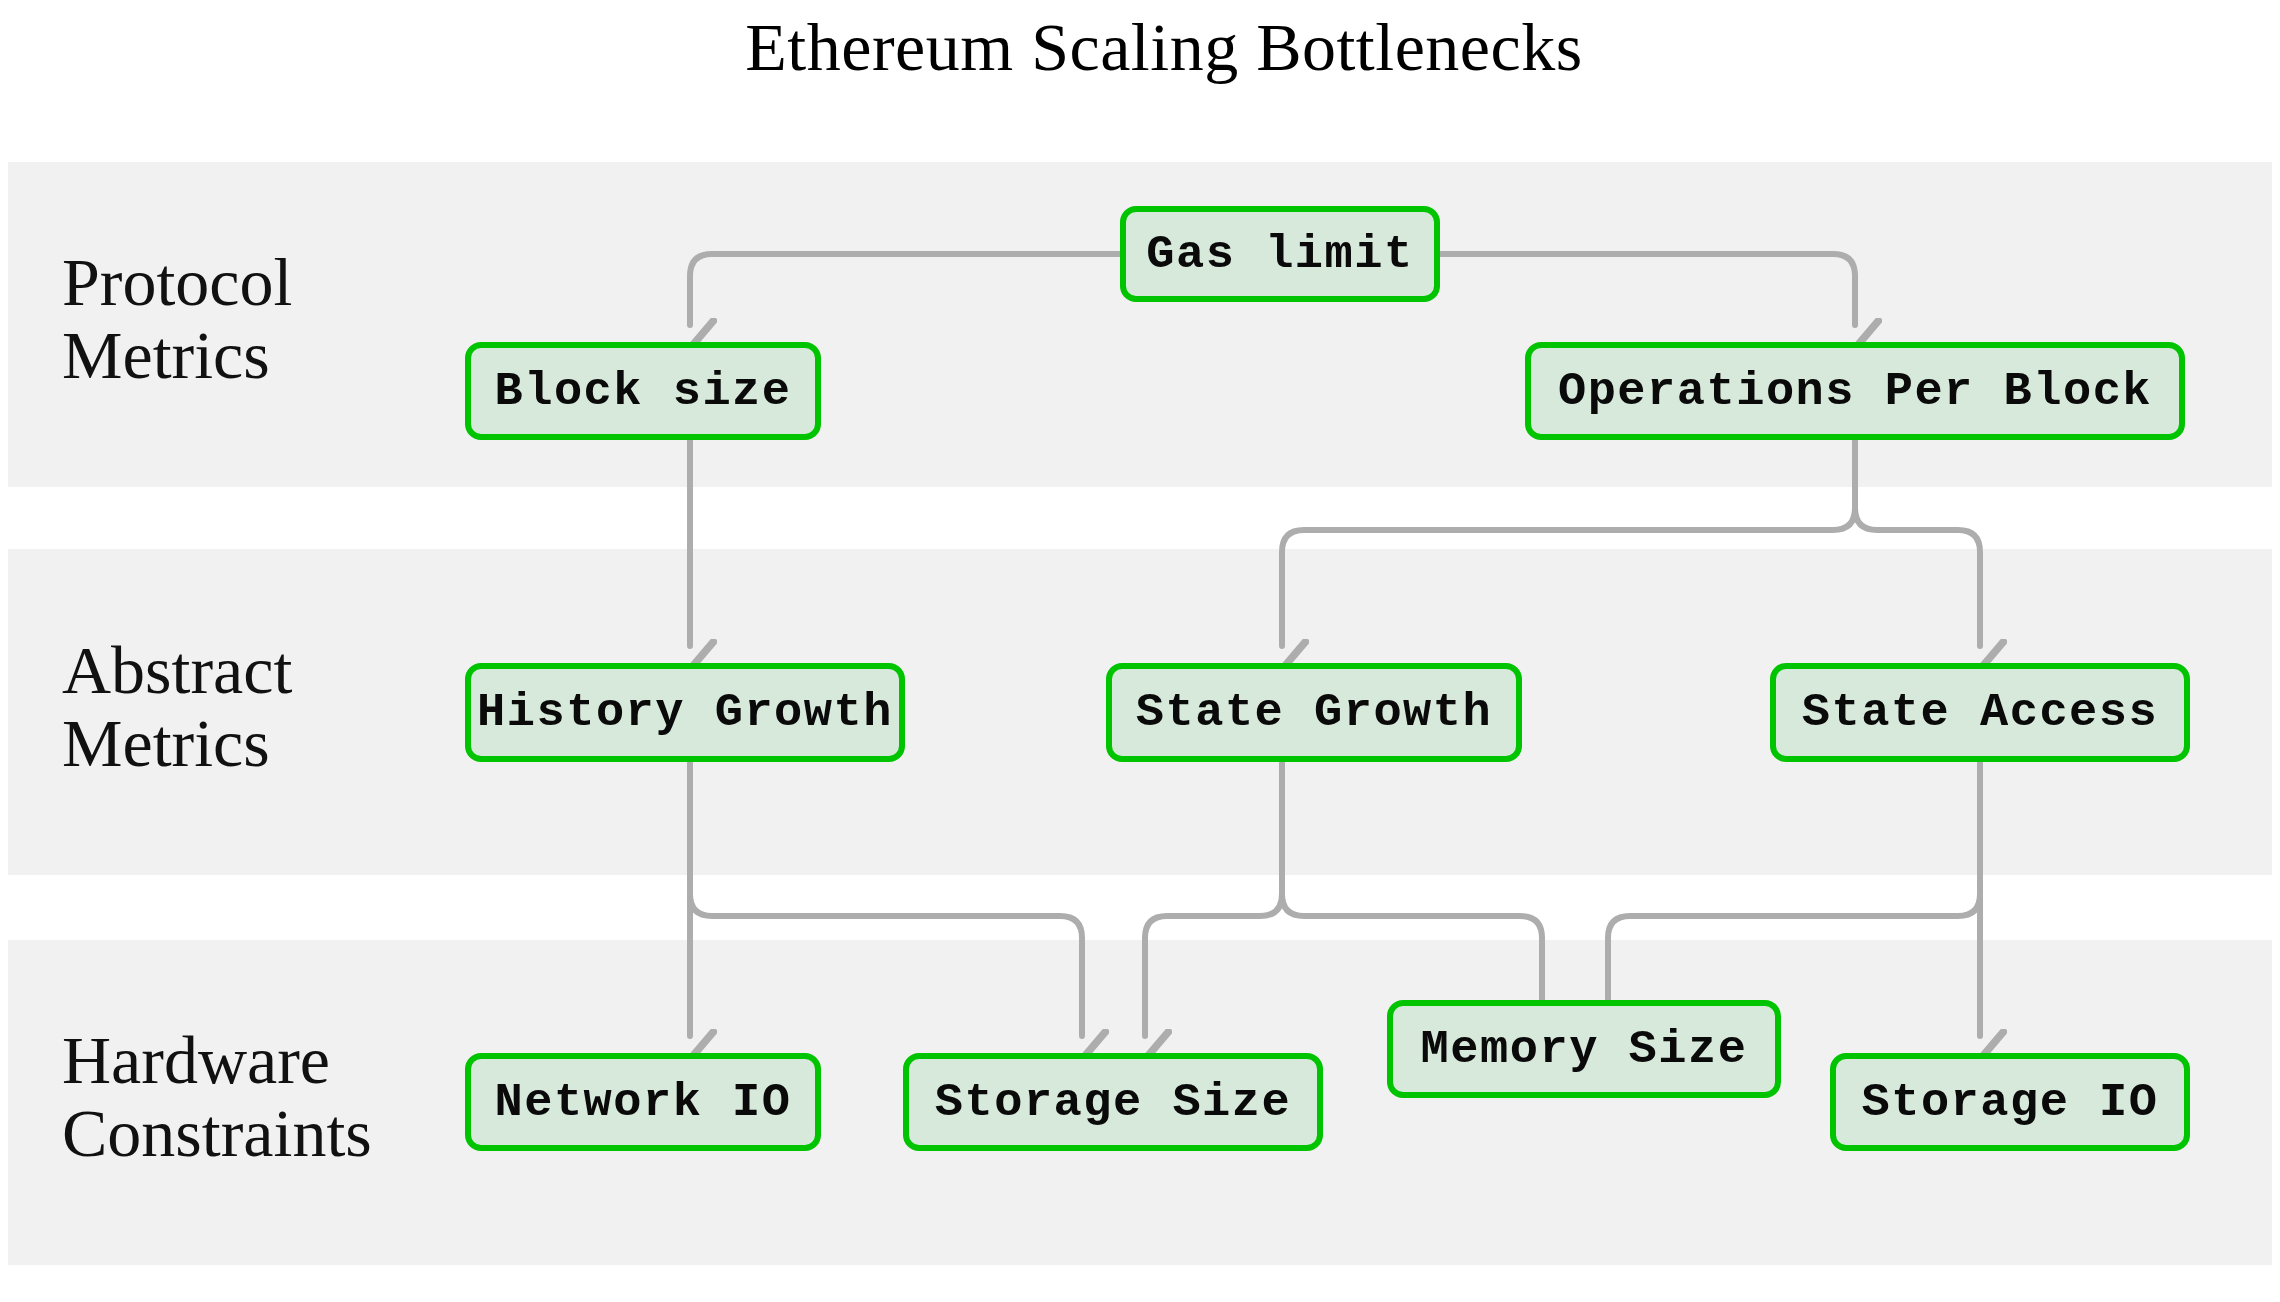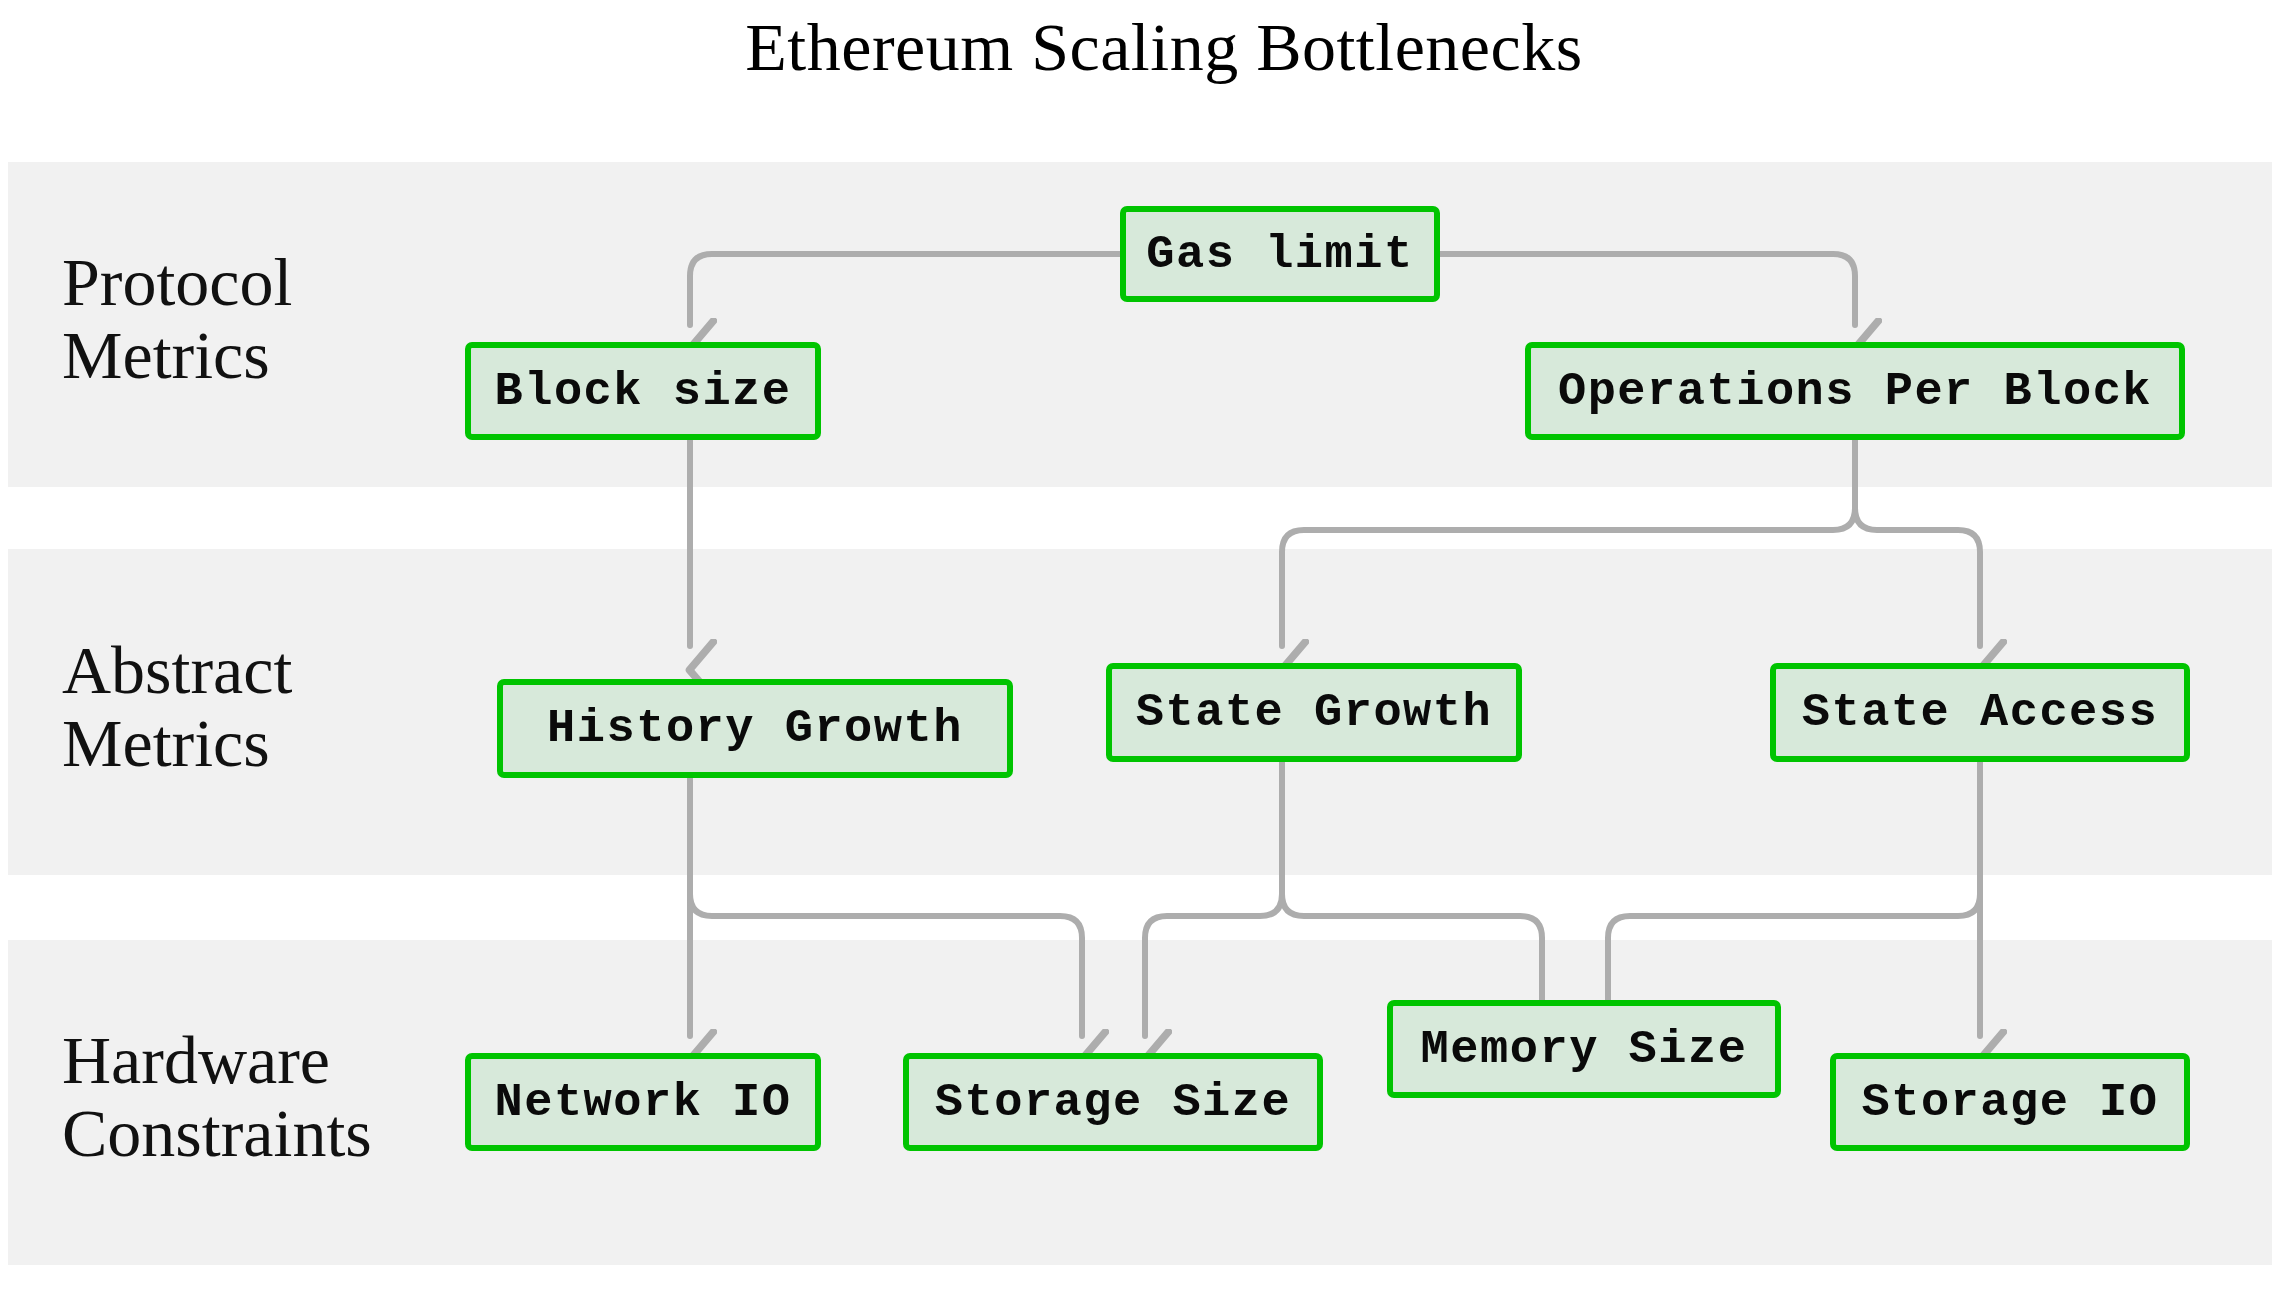--- a/index.html
+++ b/index.html
@@ -53,21 +53,21 @@
     left: 0;
     top: 0;
     width: 2280px;
     height: 1302px;
     pointer-events: none;
   }
   .node {
     position: absolute;
     box-sizing: border-box;
     border: 6px solid #00c400;
-    border-radius: 7px;
+    border-radius: 16px;
     background: #d7e9da;
     display: flex;
     align-items: center;
     justify-content: center;
   }
   .node-label {
     font-family: "Liberation Mono", "DejaVu Sans Mono", monospace;
     font-weight: 700;
     font-size: 47px;
     color: #0a0a0a;
@@ -130,21 +130,21 @@
   </div>
 
   <div class="node" style="left:465px; top:342px; width:356px; height:98px;">
     <span class="node-label">Block size</span>
   </div>
 
   <div class="node" style="left:1525px; top:342px; width:660px; height:98px;">
     <span class="node-label">Operations Per Block</span>
   </div>
 
-  <div class="node" style="left:465px; top:679px; width:516px; height:99px;margin-left:32px;">
+  <div class="node" style="left:465px; top:663px; width:440px; height:99px;">
     <span class="node-label">History Growth</span>
   </div>
 
   <div class="node" style="left:1074px; top:663px; width:416px; height:99px;margin-left:32px;">
     <span class="node-label">State Growth</span>
   </div>
 
   <div class="node" style="left:1770px; top:663px; width:420px; height:99px;">
     <span class="node-label">State Access</span>
   </div>

